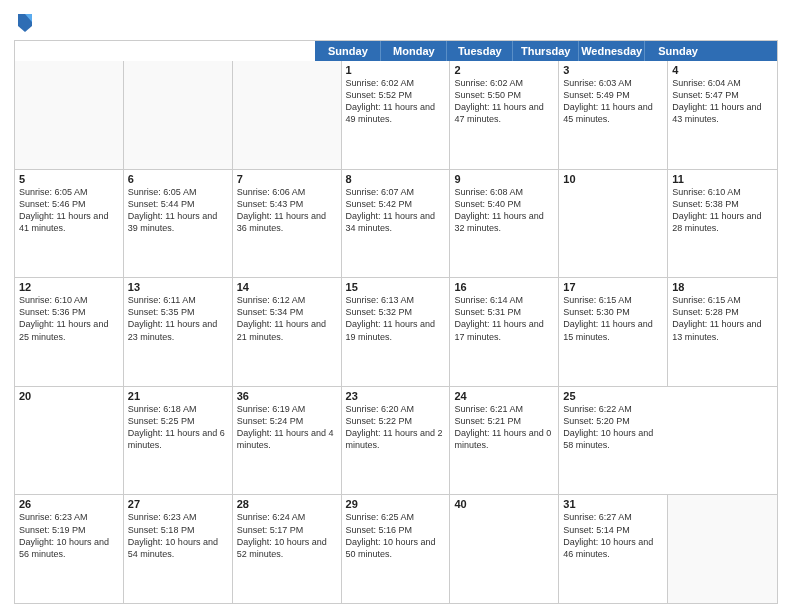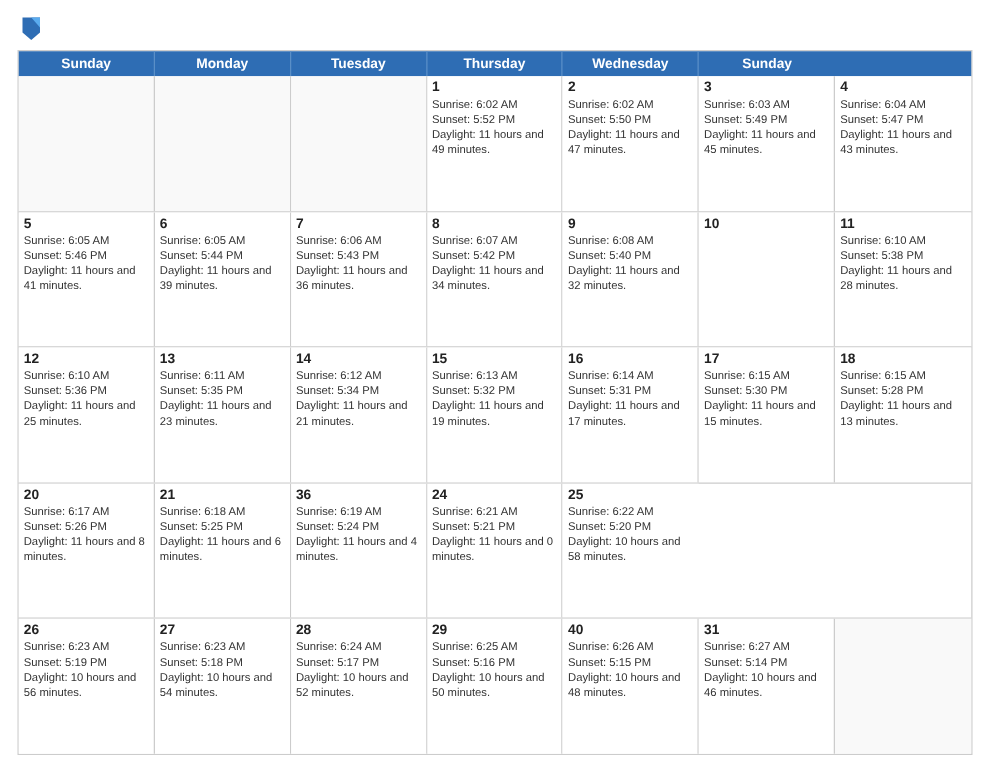--- a/index.html
+++ b/index.html
@@ -60,20 +60,21 @@
     }
     .location {
       font-size: 13px;
       color: #555;
     }
     .calendar {
       flex: 1;
       display: flex;
       flex-direction: column;
       border: 1px solid #ccc;
+      align-items: flex-end;
     }
     .cal-header {
       display: grid;
       grid-template-columns: repeat(7, 1fr);
       background: #2e6db4;
     }
     .cal-header-cell {
       color: #fff;
       font-size: 11px;
       font-weight: bold;
@@ -235,31 +236,34 @@
             <div class="cell-text">Sunrise: 6:15 AM<br>Sunset: 5:30 PM<br>Daylight: 11 hours and 15 minutes.</div>
           </div>
           <div class="cal-cell">
             <span class="day-num">18</span>
             <div class="cell-text">Sunrise: 6:15 AM<br>Sunset: 5:28 PM<br>Daylight: 11 hours and 13 minutes.</div>
           </div>
         </div>
         <div class="cal-row">
           <div class="cal-cell">
             <span class="day-num">20</span>
-            <div class="cell-text">Sunrise: 6:17 AM<br>Sunset: 5:26 PM<br>Daylight: 11 hours and 8 minutes.</div>
           </div>
           <div class="cal-cell">
             <span class="day-num">21</span>
             <div class="cell-text">Sunrise: 6:18 AM<br>Sunset: 5:25 PM<br>Daylight: 11 hours and 6 minutes.</div>
           </div>
           <div class="cal-cell">
             <span class="day-num">36</span>
             <div class="cell-text">Sunrise: 6:19 AM<br>Sunset: 5:24 PM<br>Daylight: 11 hours and 4 minutes.</div>
           </div>
           <div class="cal-cell">
+            <span class="day-num">23</span>
+            <div class="cell-text">Sunrise: 6:20 AM<br>Sunset: 5:22 PM<br>Daylight: 11 hours and 2 minutes.</div>
+          </div>
+          <div class="cal-cell">
             <span class="day-num">24</span>
             <div class="cell-text">Sunrise: 6:21 AM<br>Sunset: 5:21 PM<br>Daylight: 11 hours and 0 minutes.</div>
           </div>
           <div class="cal-cell">
             <span class="day-num">25</span>
             <div class="cell-text">Sunrise: 6:22 AM<br>Sunset: 5:20 PM<br>Daylight: 10 hours and 58 minutes.</div>
           </div>
         </div>
         <div class="cal-row">
           <div class="cal-cell">
@@ -273,21 +277,20 @@
           <div class="cal-cell">
             <span class="day-num">28</span>
             <div class="cell-text">Sunrise: 6:24 AM<br>Sunset: 5:17 PM<br>Daylight: 10 hours and 52 minutes.</div>
           </div>
           <div class="cal-cell">
             <span class="day-num">29</span>
             <div class="cell-text">Sunrise: 6:25 AM<br>Sunset: 5:16 PM<br>Daylight: 10 hours and 50 minutes.</div>
           </div>
           <div class="cal-cell">
             <span class="day-num">40</span>
-            <div class="cell-text">Sunrise: 6:26 AM<br>Sunset: 5:15 PM<br>Daylight: 10 hours and 48 minutes.</div>
           </div>
           <div class="cal-cell">
             <span class="day-num">31</span>
             <div class="cell-text">Sunrise: 6:27 AM<br>Sunset: 5:14 PM<br>Daylight: 10 hours and 46 minutes.</div>
           </div>
           <div class="cal-cell empty"></div>
         </div>
       </div>
   </div>
 </div>

